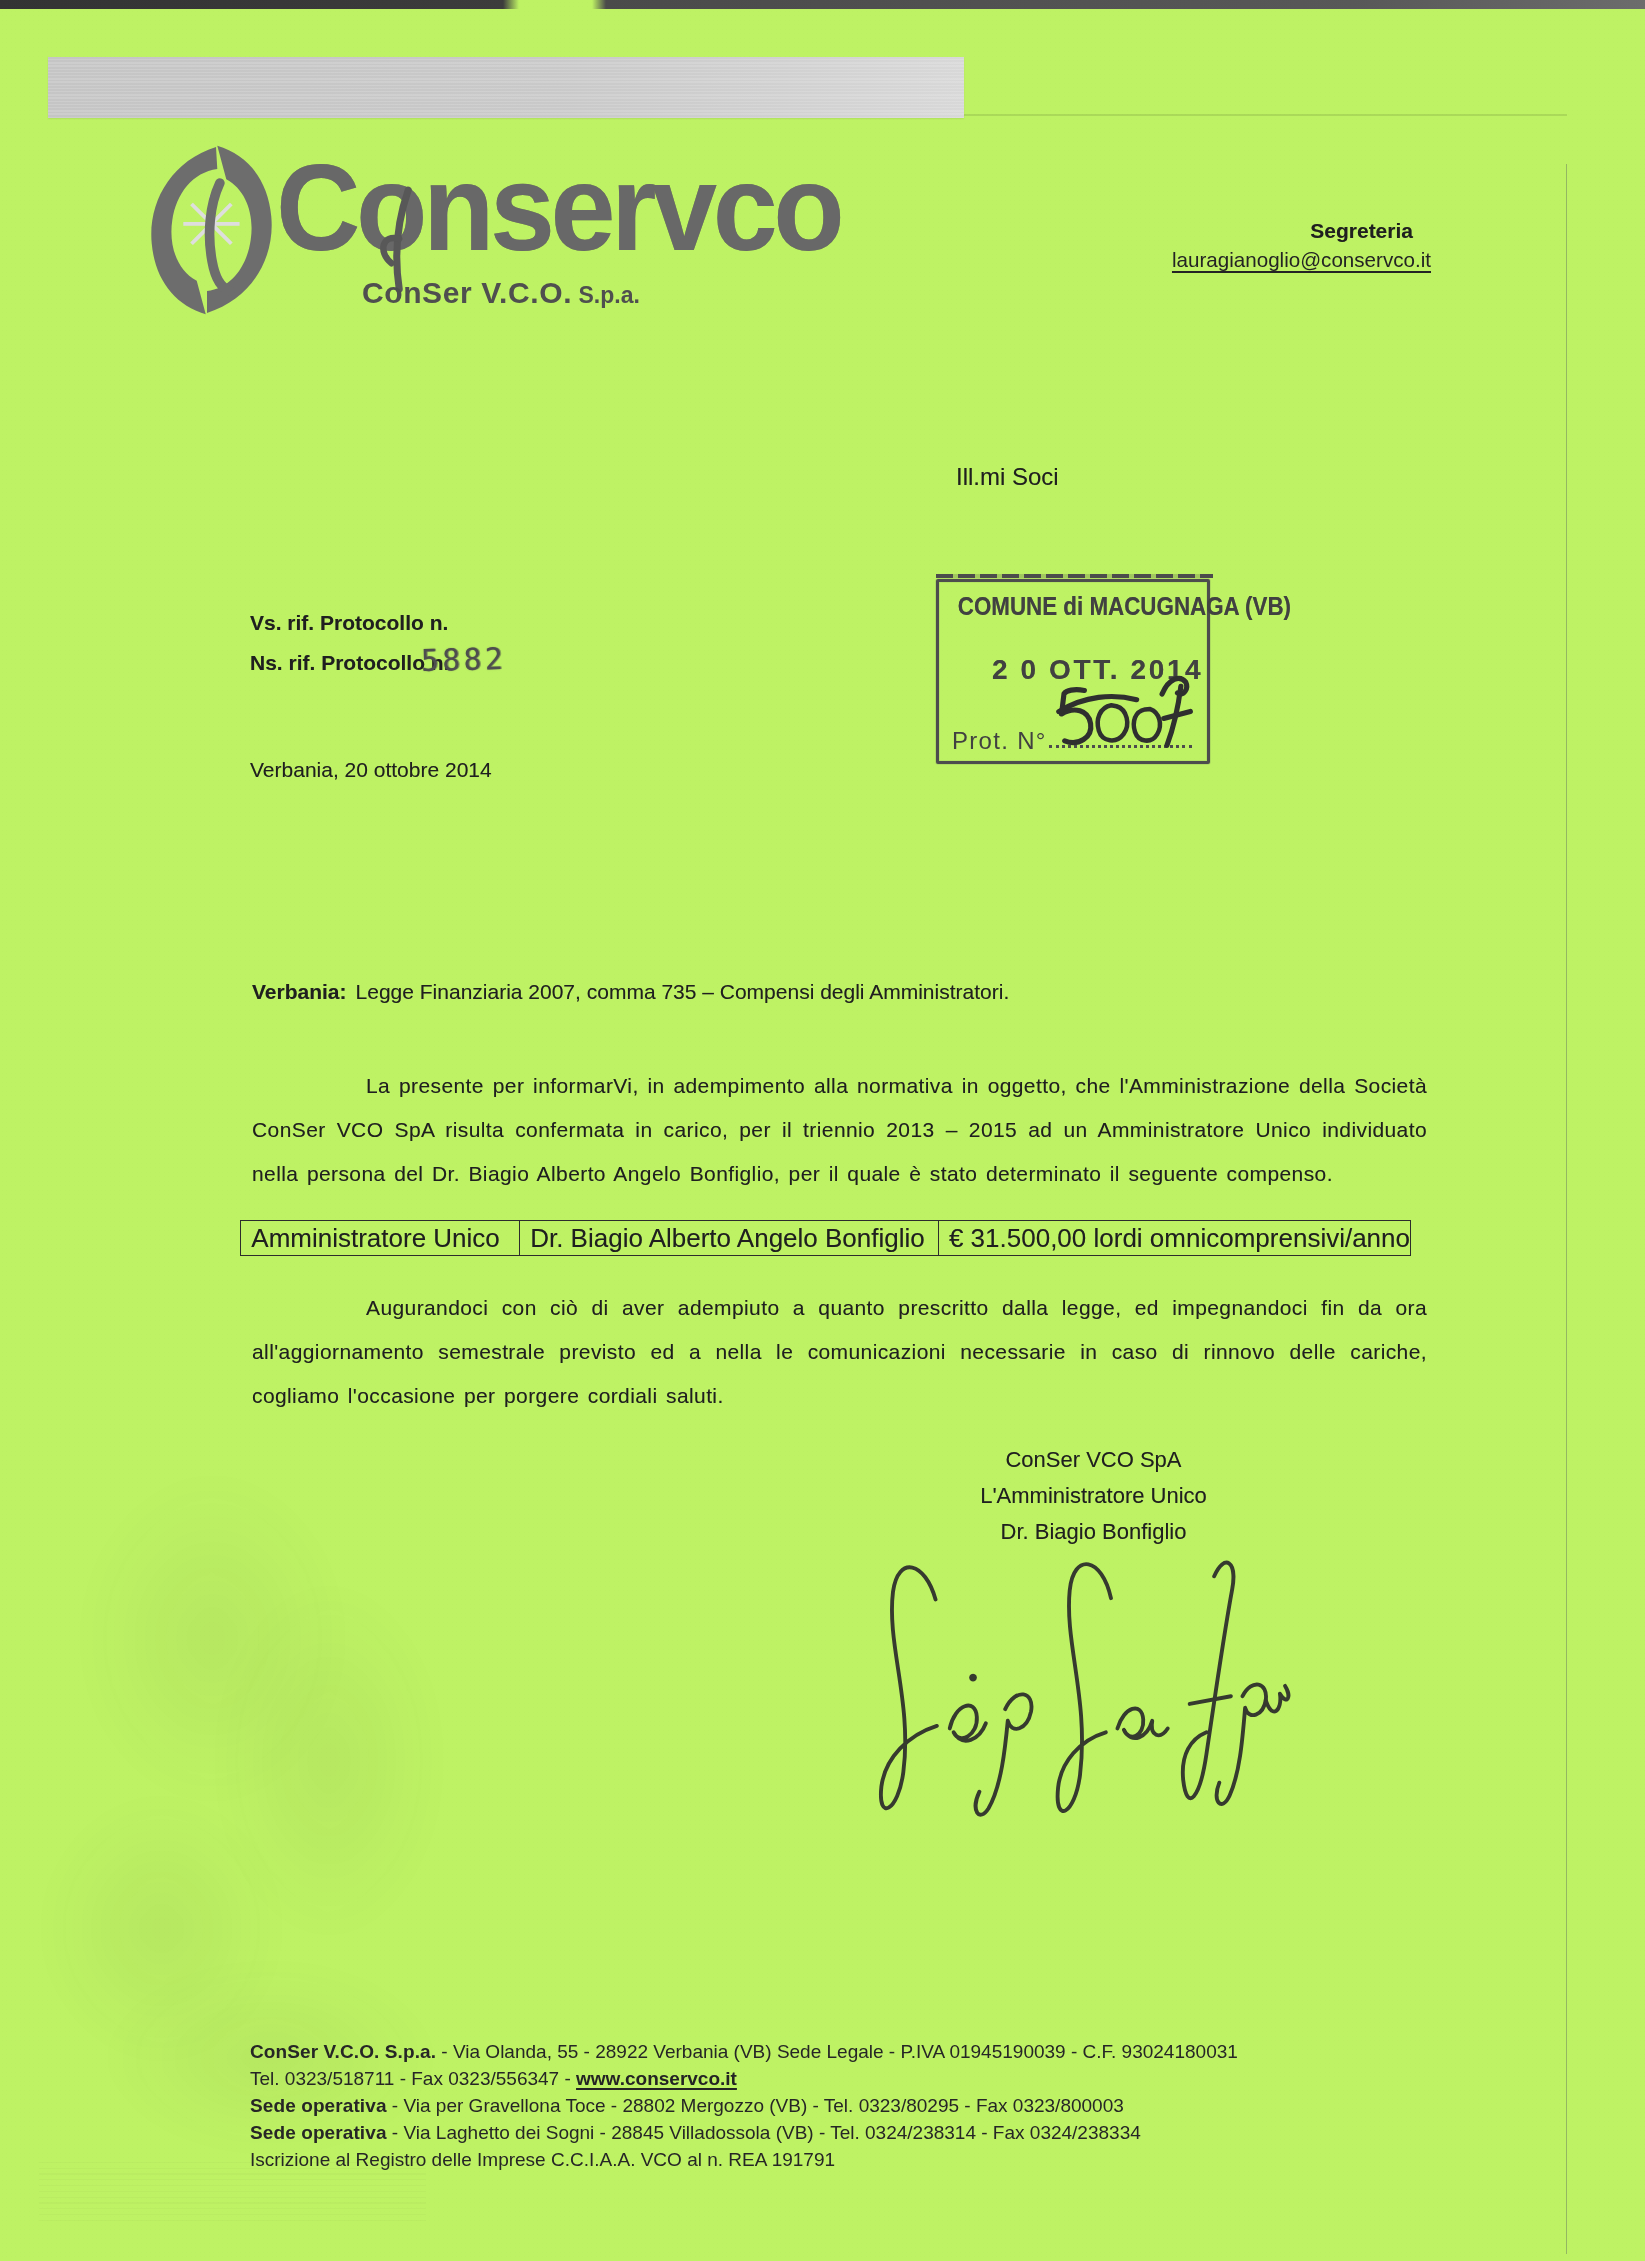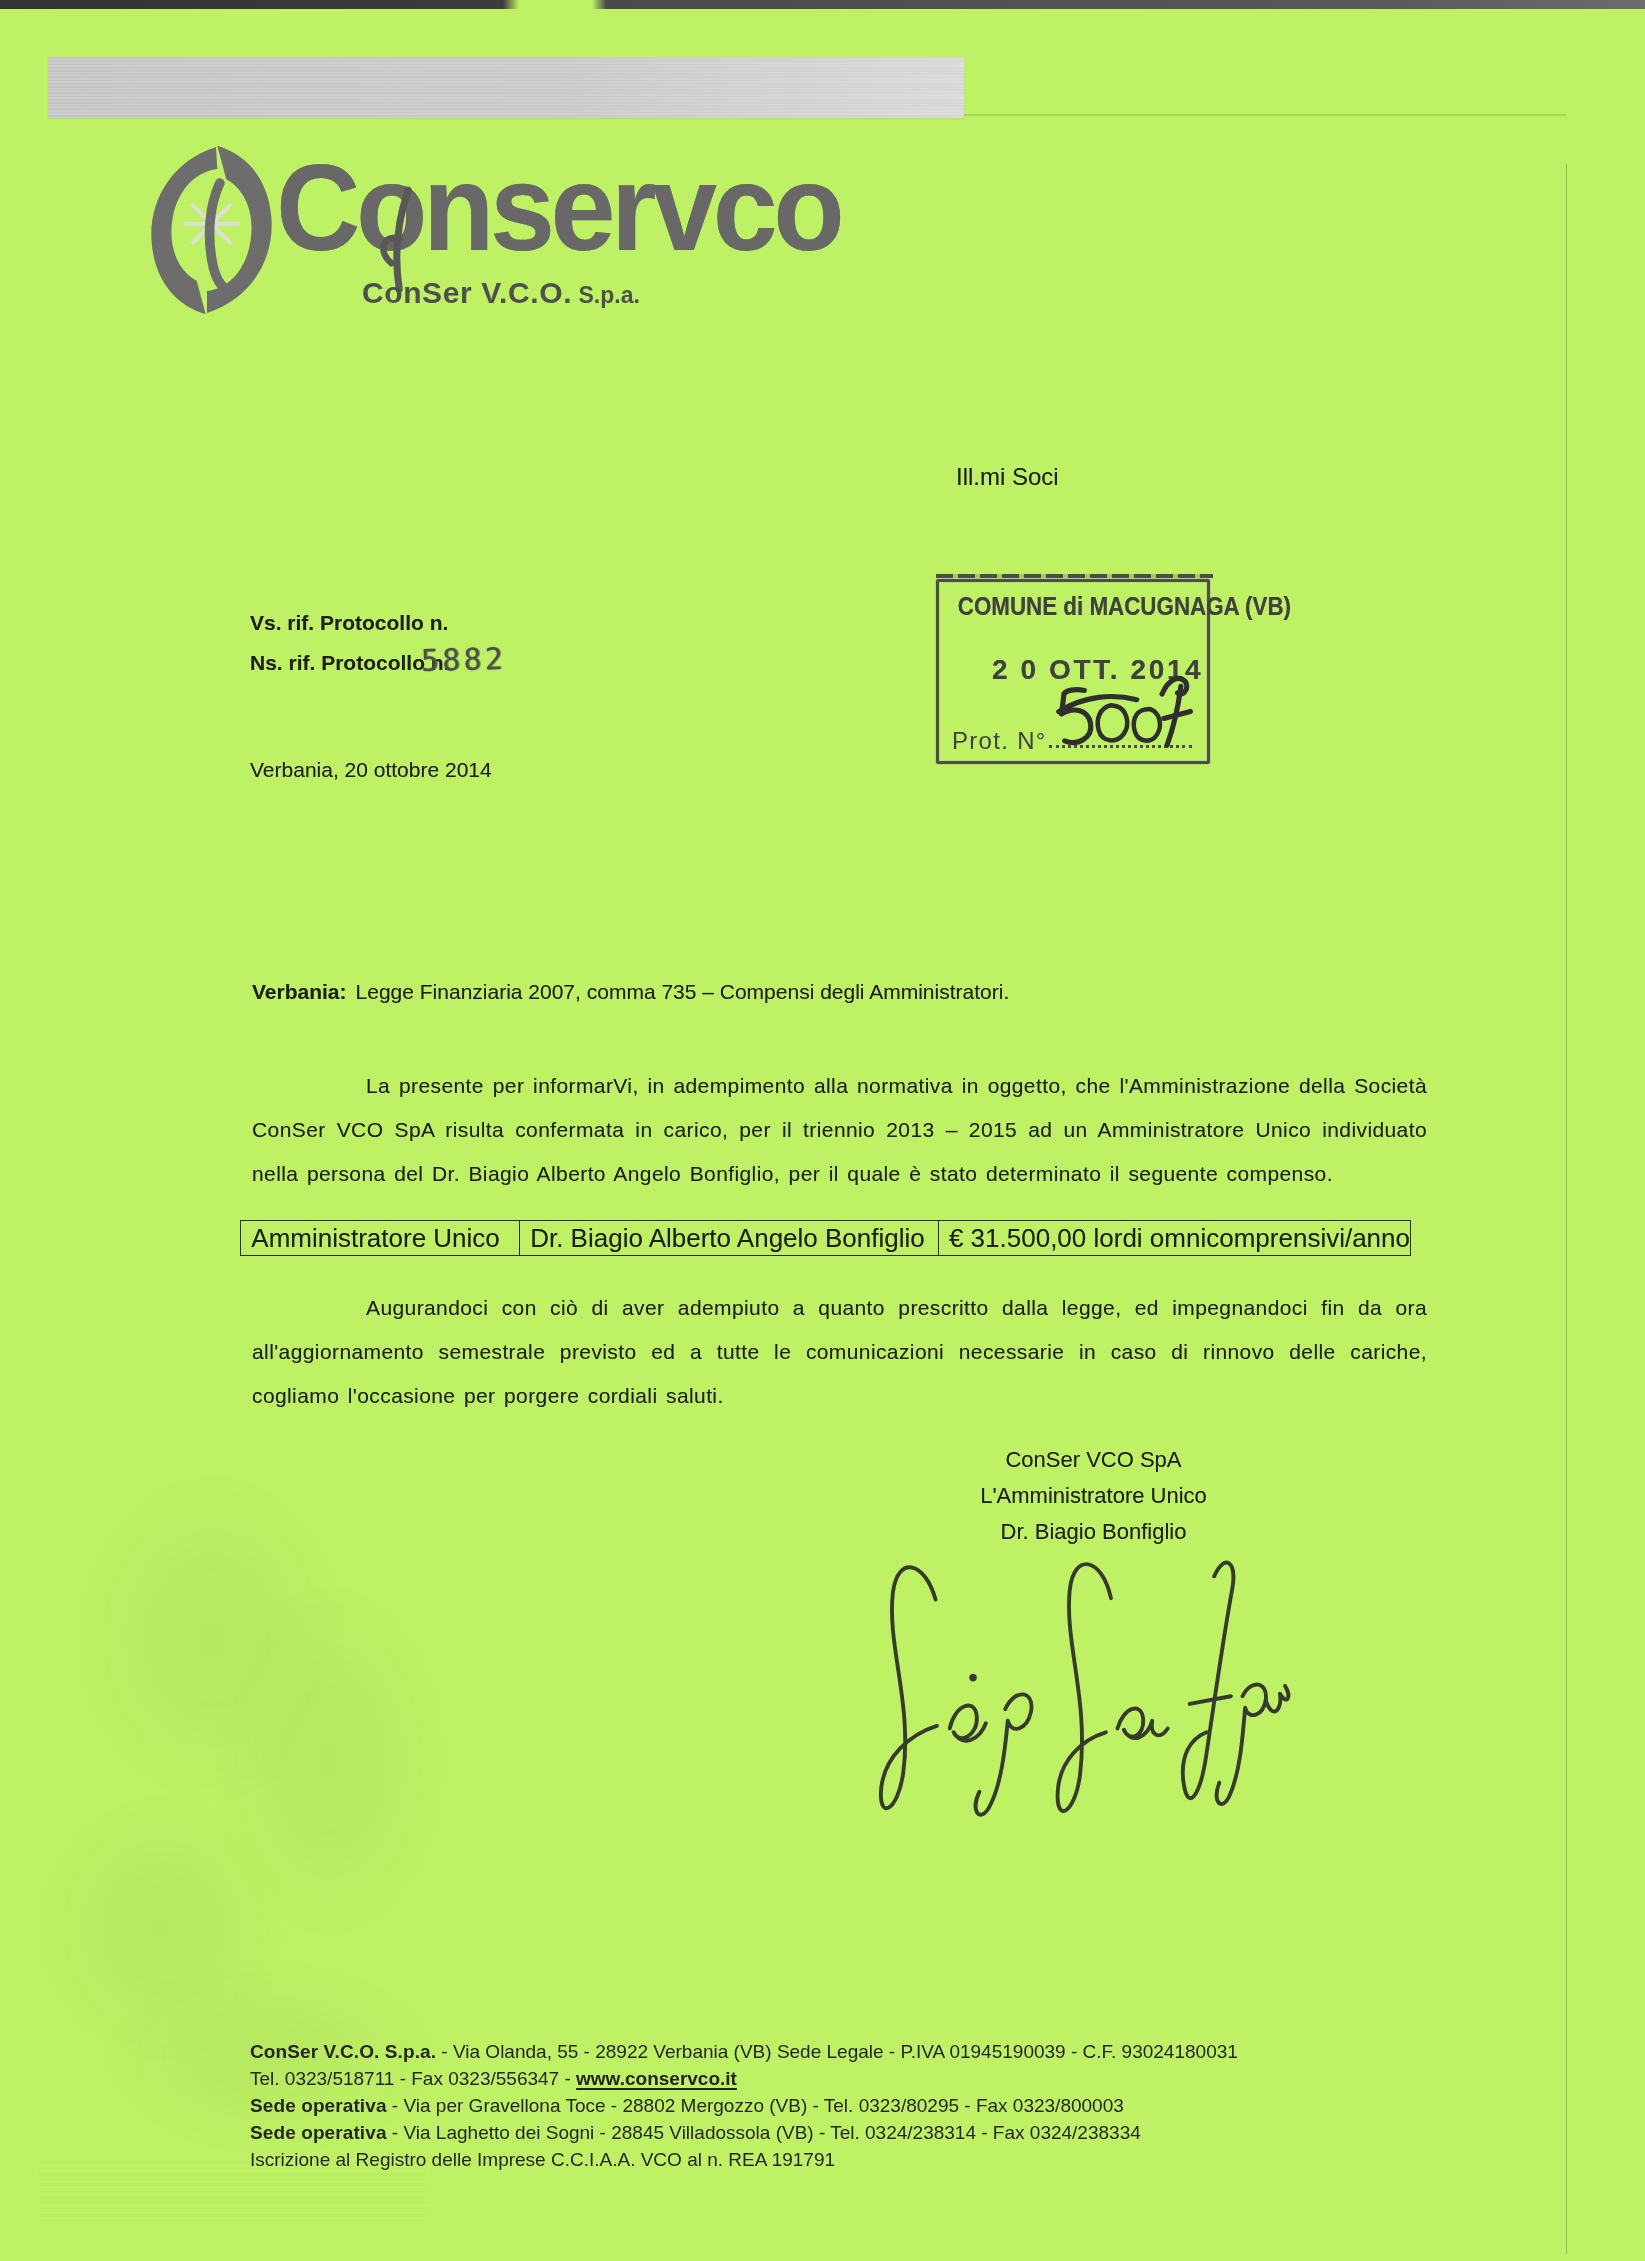--- a/index.html
+++ b/index.html
@@ -159,20 +159,24 @@
   </svg>
   <div class="abs logo-word ink">Conservco</div>
   <svg class="abs" style="left:362px;top:186px;" width="77" height="116" viewBox="0 0 120 180">
     <path d="M72,6 C54,58 50,108 58,160" fill="none" stroke="#585858" stroke-width="11" stroke-linecap="round"></path>
     <path d="M58,82 C32,74 24,102 46,120" fill="none" stroke="#585858" stroke-width="10" stroke-linecap="round"></path>
   </svg>
   <div class="abs logo-sub">
     <span>ConSer V.C.O.</span><span class="spa"> S.p.a.</span>
   </div>
 
+  <div class="abs secretary">
+    <div class="seg ink">Segreteria</div>
+    <a class="mail" href="#">lauragianoglio@conservco.it</a>
+  </div>
 
   <div class="abs recipient ink">Ill.mi Soci</div>
 
   <div class="abs ref-vs ink">Vs. rif. Protocollo n.</div>
   <div class="abs ref-ns ink">Ns. rif. Protocollo n.</div>
   <div class="abs ns-number">5882</div>
   <div class="abs dateline ink">Verbania, 20 ottobre 2014</div>
 
   <div class="abs stamp">
     <div class="muni">COMUNE di MACUGNAGA (VB)</div>
@@ -195,21 +199,21 @@
   </div>
 
   <div class="abs para p1 ink">La presente per informarVi, in adempimento alla normativa in oggetto, che l'Amministrazione della Società ConSer VCO SpA risulta confermata in carico, per il triennio 2013 – 2015 ad un Amministratore Unico individuato nella persona del Dr. Biagio Alberto Angelo Bonfiglio, per il quale è stato determinato il seguente compenso.</div>
 
   <div class="abs ctable ink">
     <div class="cell c1">Amministratore Unico</div>
     <div class="cell c2">Dr. Biagio Alberto Angelo Bonfiglio</div>
     <div class="cell c3">€ 31.500,00 lordi omnicomprensivi/anno</div>
   </div>
 
-  <div class="abs para p2 ink">Augurandoci con ciò di aver adempiuto a quanto prescritto dalla legge, ed impegnandoci fin da ora all'aggiornamento semestrale previsto ed a tutte le comunicazioni necessarie in caso di rinnovo delle cariche, cogliamo l'occasione per porgere cordiali saluti.</div>
+  <div class="abs para p2 ink">Augurandoci con ciò di aver adempiuto a quanto prescritto dalla legge, ed impegnandoci fin da ora all'aggiornamento semestrale previsto ed a nella le comunicazioni necessarie in caso di rinnovo delle cariche, cogliamo l'occasione per porgere cordiali saluti.</div>
 
   <div class="abs sigblock ink">
     <div>ConSer VCO SpA</div>
     <div>L'Amministratore Unico</div>
     <div>Dr. Biagio Bonfiglio</div>
   </div>
 
   <svg class="abs sig-svg" width="445" height="316" viewBox="0 0 690 490" fill="none" stroke="#2b2b2b" stroke-width="6" stroke-linecap="round" stroke-linejoin="round" opacity="0.92" aria-label="Biagio Bonfiglio">
     <path d="M128,100 C112,42 70,30 62,88 C52,170 92,260 78,368 C70,428 38,446 44,390 C50,345 86,310 130,296"></path>
     <path d="M150,300 C158,262 190,252 192,282 C194,310 166,326 156,306 C170,330 196,318 206,292"></path>

